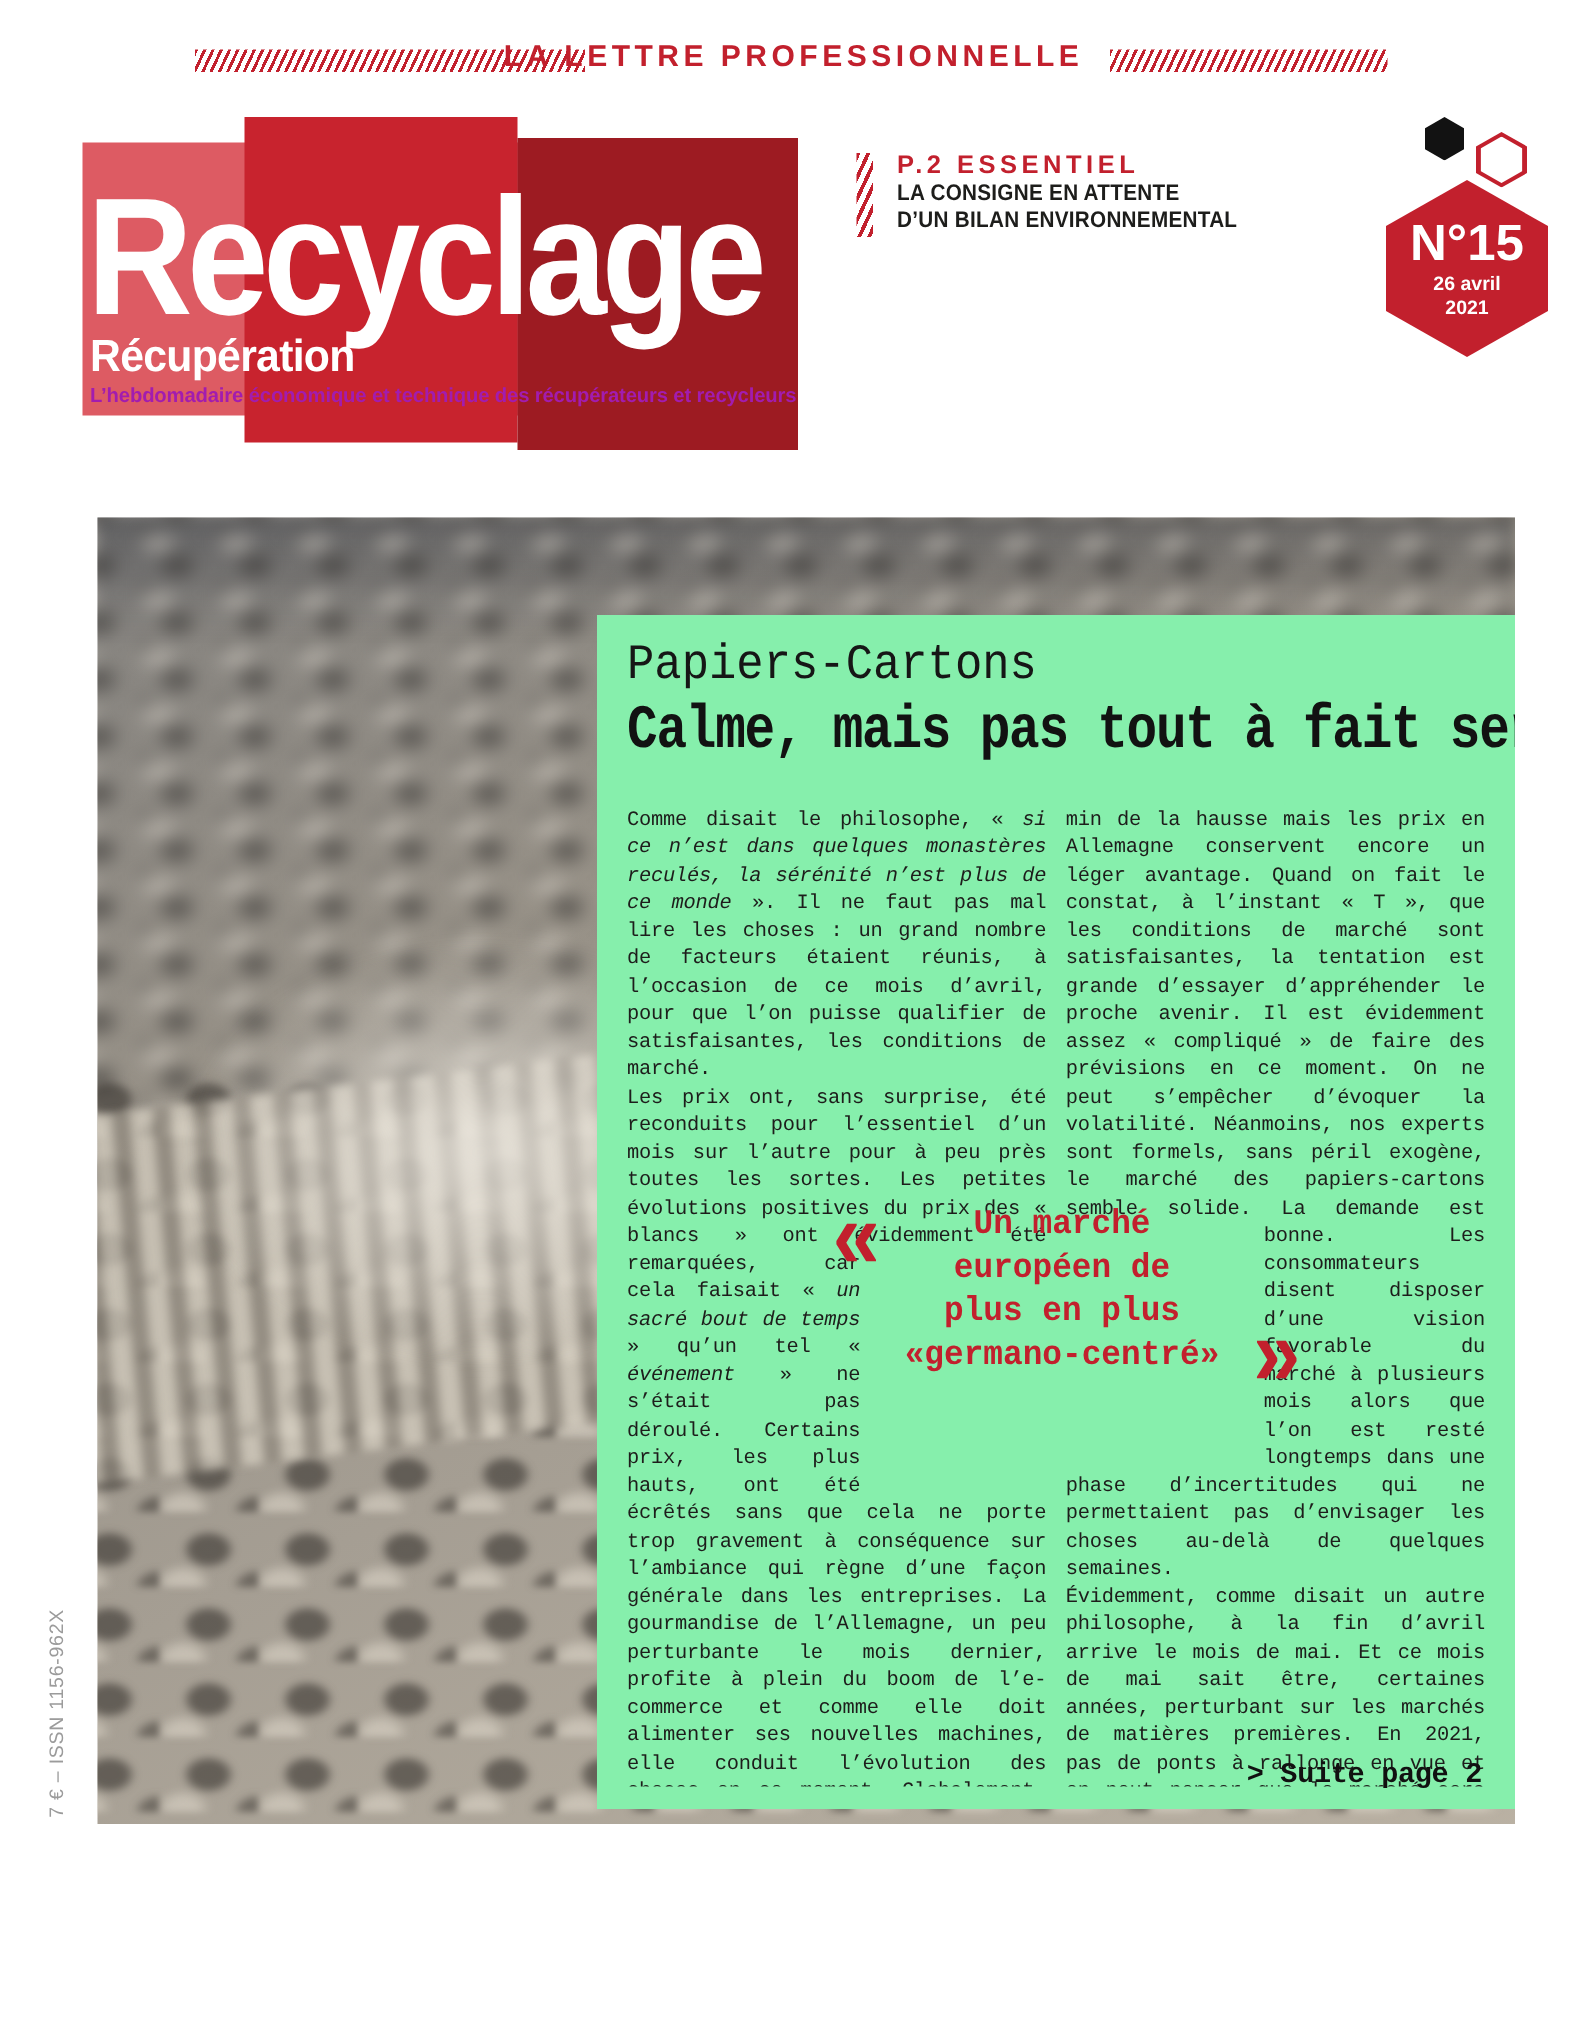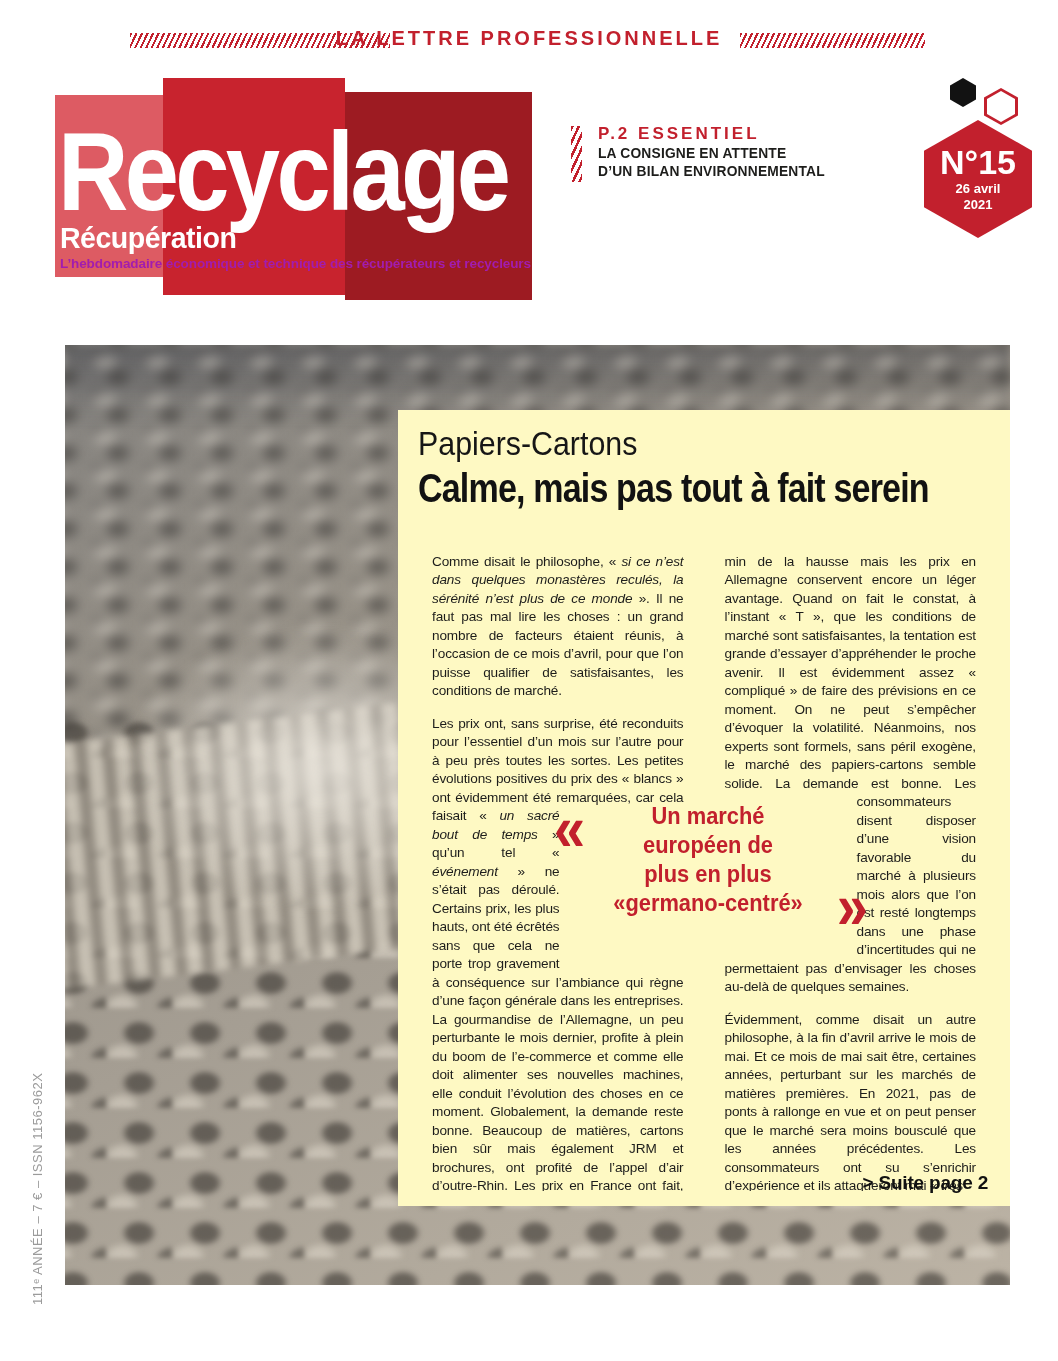--- a/index.html
+++ b/index.html
@@ -2,21 +2,21 @@
 <html lang="fr" style="--accent: #c2202d; --logo-pink: #dd5b63; --logo-red: #c8232e; --logo-dark: #9d1b22; --text: #1d1d1b; --muted: #9b9b9b;"><head>
 <meta charset="utf-8">
 <style>
   :root{
     --accent:#c2202d; --logo-pink:#dd5b63; --logo-red:#c8232e; --logo-dark:#9d1b22;
     --text:#1d1d1b; --muted:#9b9b9b;
   }
   *{box-sizing:border-box;}
   html,body{margin:0;padding:0;background:#fff;}
   body{font-family:"Liberation Sans",sans-serif;color:var(--text);}
-  .page{position:relative;width:1058px;height:1361px;background:#fff;overflow:hidden;margin:0 auto;}
+  .page{position:relative;width:1058px;height:1216px;background:#fff;overflow:hidden;margin:0 auto;}
 
   
   .strapline{position:absolute;left:0;right:0;top:27px;text-align:center;color:var(--accent);
     font-size:20px;font-weight:bold;letter-spacing:3px;}
   .hatch-h{position:absolute;top:33px;height:15px;
     background:repeating-linear-gradient(115deg,var(--accent) 0 2px,transparent 2px 5px);}
   .hatch-h.left{left:130px;width:260px;}
   .hatch-h.right{left:740px;width:185px;}
 
   
@@ -27,21 +27,21 @@
   .blk.dark{left:345px;top:92px;width:187px;height:208px;background:var(--logo-dark);}
   .logo-title{position:absolute;left:58px;top:116px;color:#fff;font-weight:bold;font-size:106px;
     line-height:1;letter-spacing:-4px;transform:scale(.92,1.05);transform-origin:0 0;white-space:nowrap;}
   .logo-sub{position:absolute;left:60px;top:221px;color:#fff;font-weight:bold;font-size:30px;
     letter-spacing:-.5px;transform:scaleX(.95);transform-origin:0 0;white-space:nowrap;}
   .logo-tag{position:absolute;left:60px;top:256px;color:#a21caf;font-weight:bold;font-size:13.5px;
     letter-spacing:-.1px;white-space:nowrap;}
 
   
   .toc-item{position:absolute;left:571px;width:330px;}
-  .toc-item.t0{top:124px;}
+  .toc-item.t0{top:100px;}
   .toc-item.t1{top:213px;}
   .toc-bar{position:absolute;left:0;top:2px;width:11px;height:56px;
     background:repeating-linear-gradient(115deg,var(--accent) 0 2.5px,transparent 2.5px 6px);}
   .toc-page{margin-left:27px;color:var(--accent);font-weight:bold;font-size:17px;letter-spacing:3px;}
   .toc-line{margin-left:27px;color:var(--text);font-weight:bold;font-size:15px;line-height:17.5px;
     letter-spacing:.2px;transform:scaleX(.92);transform-origin:0 0;white-space:nowrap;}
 
   
   .hex{clip-path:polygon(50% 0,100% 26%,100% 74%,50% 100%,0 74%,0 26%);position:absolute;}
   .hex-black{left:950px;top:78px;width:26px;height:29px;background:#121212;}
@@ -74,30 +74,30 @@
     background-size:66px 50px;filter:blur(2.5px);}
   .ph-ridge{position:absolute;left:-70px;top:40%;width:55%;height:26%;border-radius:40px;
     background:repeating-linear-gradient(92deg,#d8d1c3 0 9px,#8e877c 15px 21px,#d8d1c3 27px);
     transform:rotate(-7deg);filter:blur(3px);opacity:.7;}
   .ph-glow{position:absolute;left:6%;top:30%;width:42%;height:30%;
     background:radial-gradient(closest-side,rgba(240,236,228,.75),transparent);filter:blur(8px);}
   .ph-darktop{position:absolute;left:0;top:0;right:0;height:80px;
     background:linear-gradient(180deg,rgba(62,64,70,.5),rgba(62,64,70,0));filter:blur(4px);}
 
   
-  .panel{position:absolute;left:398px;top:410px;width:612px;height:796px;background:#fef9c3;
-    padding:16px 20px 14px 20px;overflow:hidden;}
+  .panel{position:absolute;left:398px;top:410px;width:612px;height:796px;background:#86efac;
+    padding:16px 20px 14px 20px;overflow:hidden;font-family:Liberation Mono, monospace;}
   .kicker{font-size:33px;font-weight:400;color:#161616;line-height:1.1;
     transform:scaleX(.92);transform-origin:0 0;white-space:nowrap;}
   .headline{margin-top:4px;font-size:41px;font-weight:bold;color:#121212;line-height:1.08;
     letter-spacing:-1px;transform:scaleX(.83);transform-origin:0 0;white-space:nowrap;}
   .cols{display:flex;gap:13px;margin-top:28px;height:652px;overflow:hidden;}
   .col{flex:1;min-width:0;text-align:justify;font-size:13.6px;line-height:18.5px;
     letter-spacing:-.15px;color:var(--text);}
-  .body-p{margin:14px;}
+  .body-p{margin:0;}
   .it{font-style:italic;}
   .qspacer{display:block;}
   .qspacer.right{float:right;width:112px;height:148px;margin:3px 0 6px 12px;}
   .qspacer.left{float:left;width:120px;height:152px;margin:3px 12px 6px 0;}
 
   
   .pull-quote{position:absolute;left:190px;top:392px;width:240px;color:var(--accent);}
   .pq-lines{font-size:23px;line-height:29px;font-weight:600;text-align:center;
     transform:scaleX(.95);transform-origin:50% 0;}
   .pq-open,.pq-close{position:absolute;font-size:56px;font-weight:bold;line-height:1;

